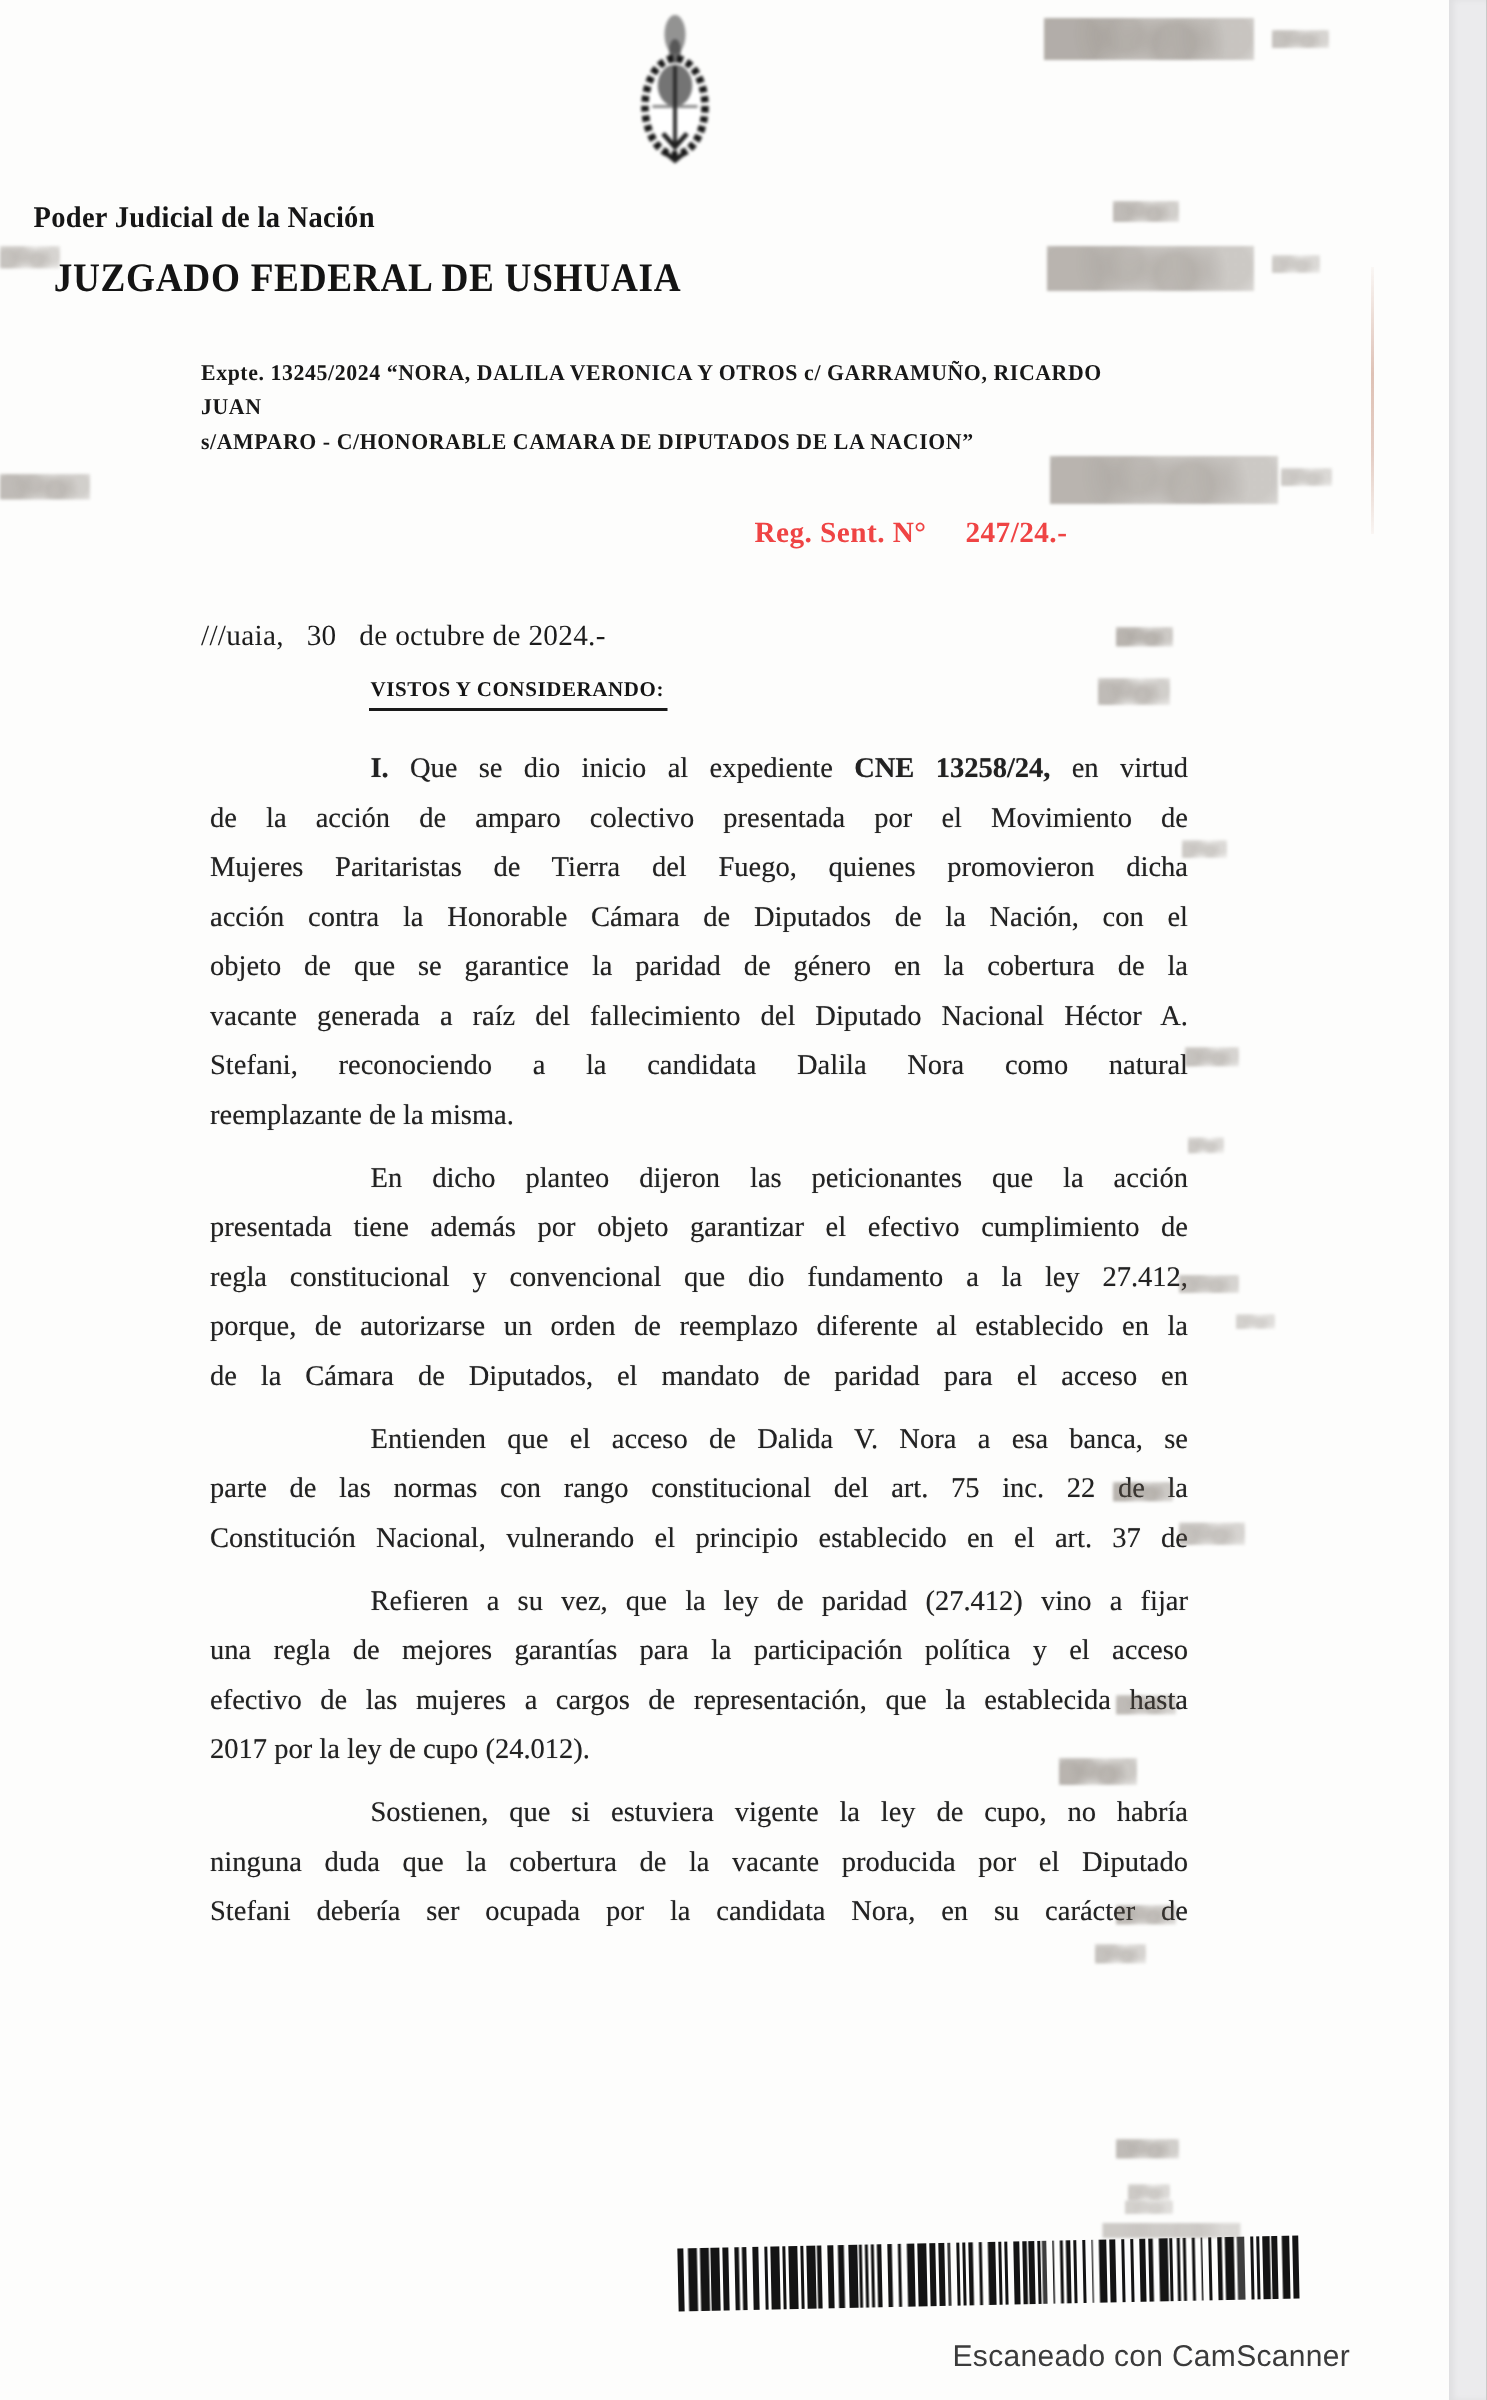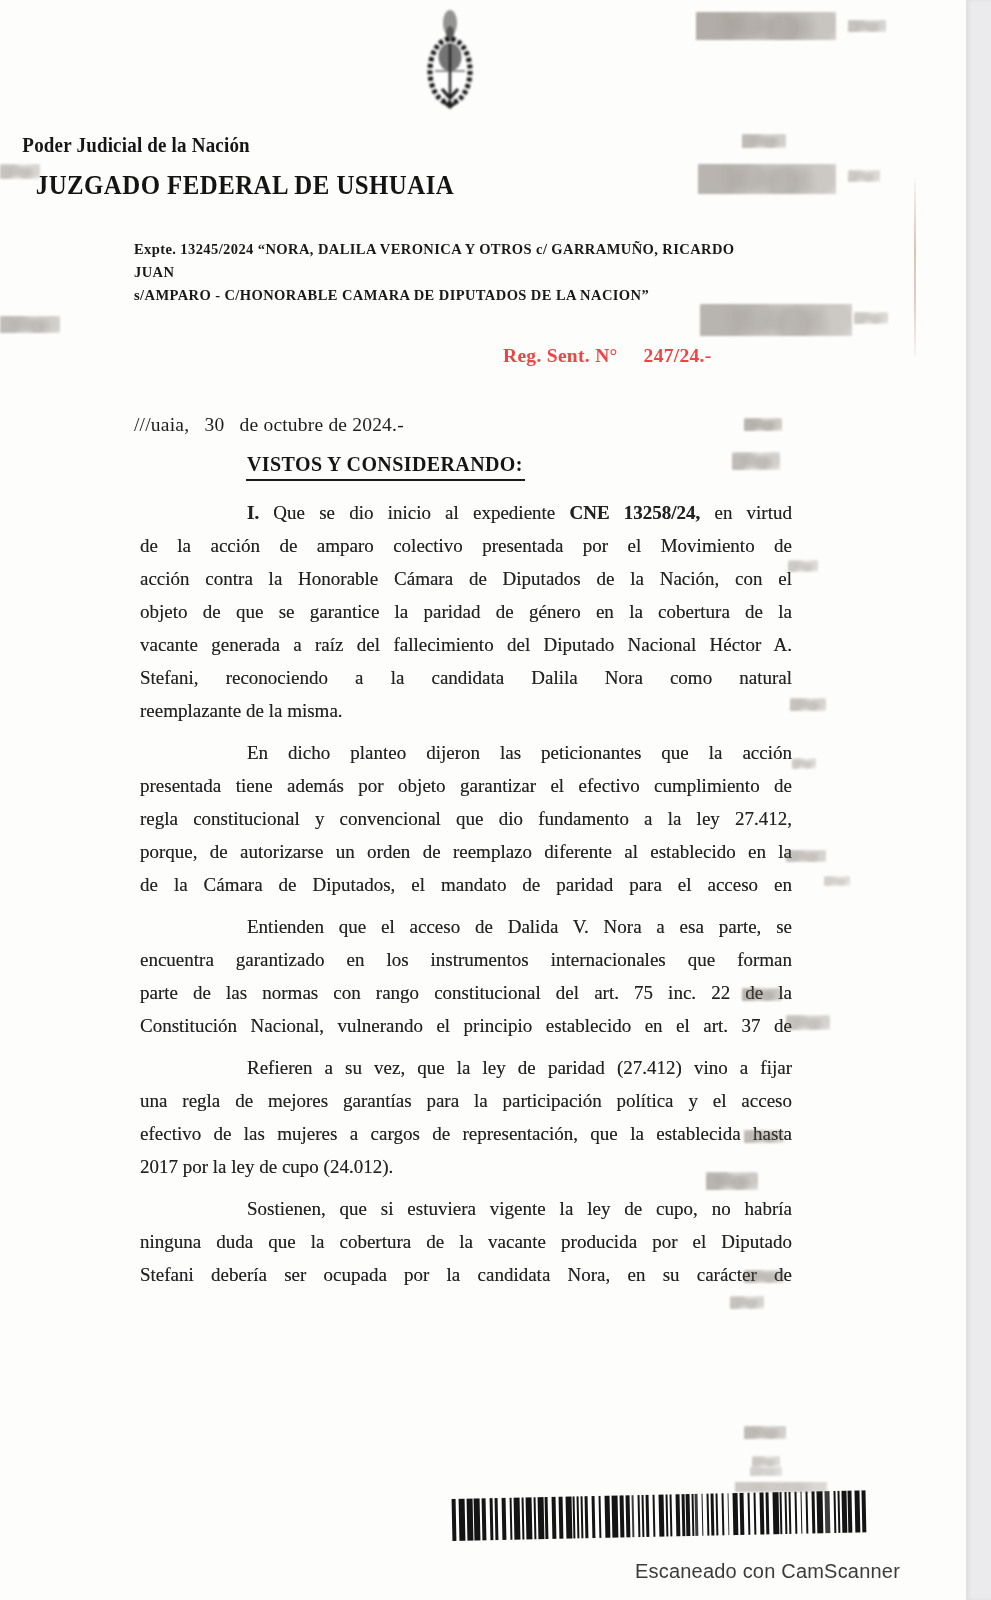--- a/index.html
+++ b/index.html
@@ -44,21 +44,21 @@
     font-size:19.5px;font-weight:700;color:#ef4444;
     display:flex;gap:26px;letter-spacing:.3px;
   }
   
   .date-line{
     position:absolute;left:134px;top:414px;
     font-size:19.5px;color:#1c1c1c;white-space:pre;letter-spacing:.2px;
   }
   .section-heading{
     position:absolute;left:246px;top:453px;
-    font-size:20px;font-weight:700;letter-spacing:.4px;color:#151515;
+    font-size:14px;font-weight:700;letter-spacing:.4px;color:#151515;
     border-bottom:2.5px solid #1a1a1a;padding:0 2px 3px 1px;
   }
   .paragraphs{
     position:absolute;left:140px;top:496px;width:652px;
     font-size:19px;line-height:33px;color:#222;
     text-shadow:0 0 .5px rgba(20,20,20,.5);
   }
   .para{margin:0 0 9px 0;}
   .line{white-space:normal;}
   .line.just{text-align:justify;text-align-last:justify;}
@@ -118,36 +118,36 @@
   </div>
 
   <div class="date-line">///uaia,   30   de octubre de 2024.-</div>
 
   <div class="section-heading">VISTOS Y CONSIDERANDO:</div>
 
   <div class="paragraphs">
       <div class="para">
         <div class="line just indent"><b>I.</b><span> Que se dio inicio al expediente </span><b>CNE 13258/24,</b><span> en virtud</span></div>
         <div class="line just"><span>de la acción de amparo colectivo presentada por el Movimiento de</span></div>
+        <div class="line just"><span>Mujeres Paritaristas de Tierra del Fuego, quienes promovieron dicha</span></div>
         <div class="line just"><span>acción contra la Honorable Cámara de Diputados de la Nación, con el</span></div>
         <div class="line just"><span>objeto de que se garantice la paridad de género en la cobertura de la</span></div>
         <div class="line just"><span>vacante generada a raíz del fallecimiento del Diputado Nacional Héctor A.</span></div>
         <div class="line just"><span>Stefani, reconociendo a la candidata Dalila Nora como natural</span></div>
         <div class="line"><span>reemplazante de la misma.</span></div>
       </div>
       <div class="para">
         <div class="line just indent"><span>En dicho planteo dijeron las peticionantes que la acción</span></div>
         <div class="line just"><span>presentada tiene además por objeto garantizar el efectivo cumplimiento de</span></div>
         <div class="line just"><span>regla constitucional y convencional que dio fundamento a la ley 27.412,</span></div>
         <div class="line just"><span>porque, de autorizarse un orden de reemplazo diferente al establecido en la</span></div>
         <div class="line just"><span>de la Cámara de Diputados, el mandato de paridad para el acceso en</span></div>
       </div>
       <div class="para">
-        <div class="line just indent"><span>Entienden que el acceso de Dalida V. Nora a esa parte, se</span></div>
-        <div class="line just"><span>encuentra garantizado en los instrumentos internacionales que forman</span></div>
+        <div class="line just indent"><span>Entienden que el acceso de Dalida V. Nora a esa banca, se</span></div>
         <div class="line just"><span>parte de las normas con rango constitucional del art. 75 inc. 22 de la</span></div>
         <div class="line just"><span>Constitución Nacional, vulnerando el principio establecido en el art. 37 de</span></div>
       </div>
       <div class="para">
         <div class="line just indent"><span>Refieren a su vez, que la ley de paridad (27.412) vino a fijar</span></div>
         <div class="line just"><span>una regla de mejores garantías para la participación política y el acceso</span></div>
         <div class="line just"><span>efectivo de las mujeres a cargos de representación, que la establecida hasta</span></div>
         <div class="line"><span>2017 por la ley de cupo (24.012).</span></div>
       </div>
       <div class="para">

